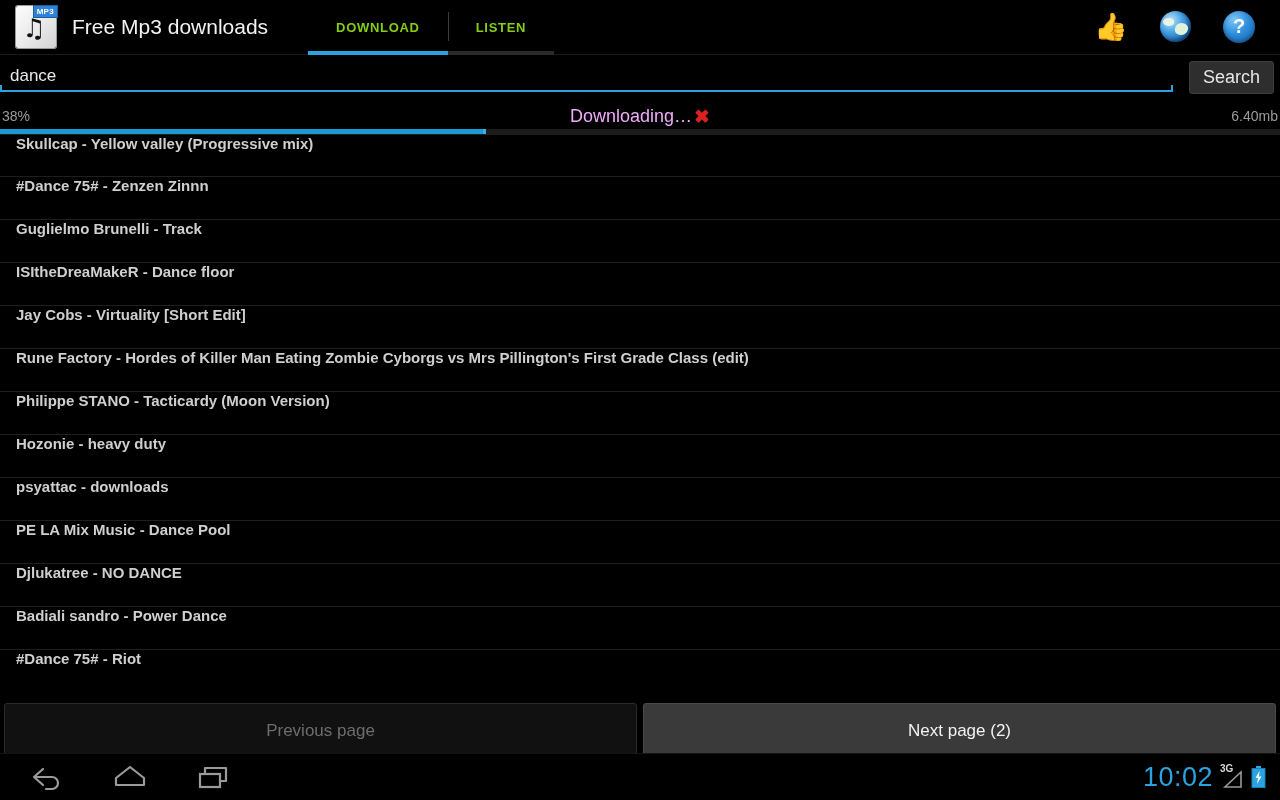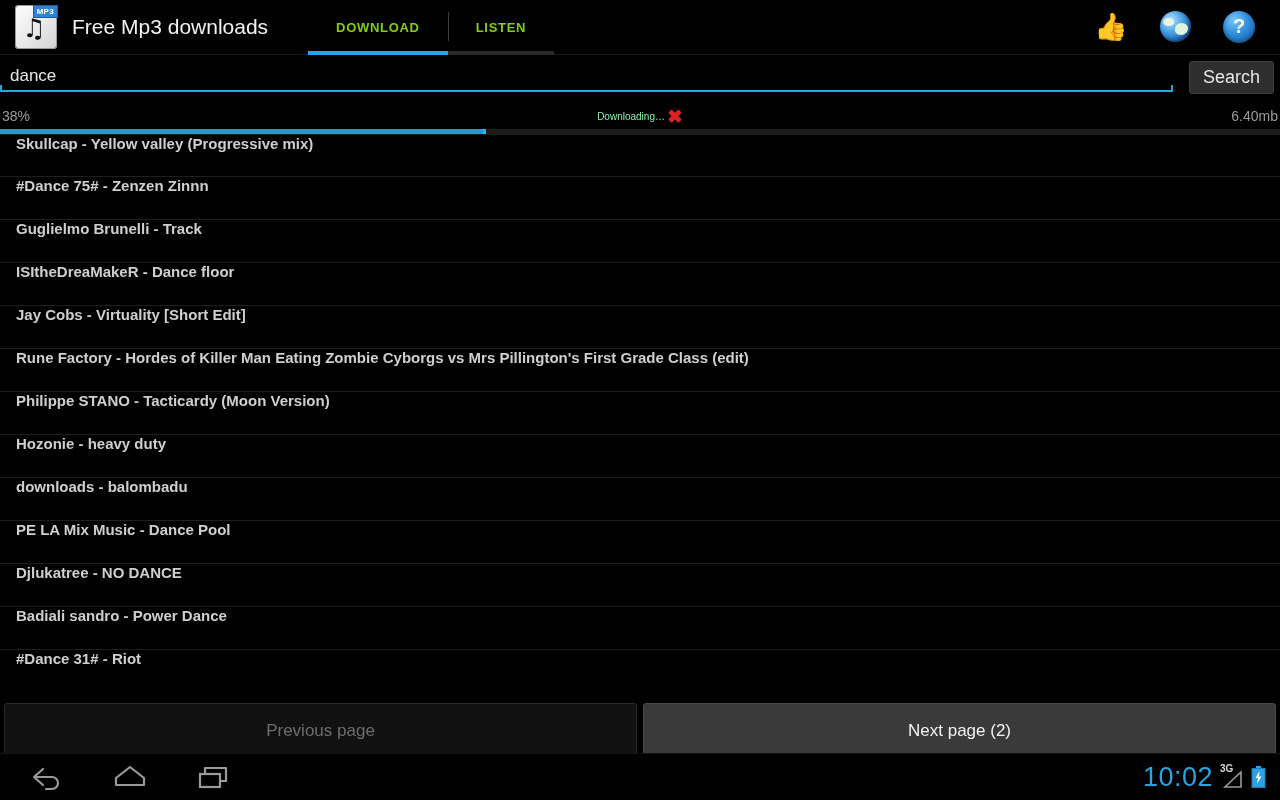--- a/index.html
+++ b/index.html
@@ -103,21 +103,21 @@
   
   .dl-status {
     position:relative; height:26px; display:flex; align-items:center;
     color:#9b9b9b; font-size:14px;
   }
   .dl-pct { position:absolute; left:2px; }
   .dl-center {
     position:absolute; left:0; right:0; text-align:center;
     display:flex; justify-content:center; align-items:center; gap:2px;
   }
-  .dl-text { color:#86efac; font-size:10px; }
+  .dl-text { color:#f0abfc; font-size:18px; }
   .dl-cancel {
     color:#e02020; font-size:19px; font-weight:bold; line-height:14px; cursor:pointer;
     font-family:"DejaVu Sans", sans-serif; text-shadow:0 0 1px #ff5555;
   }
   .dl-size { position:absolute; right:2px; }
 
   .progress-track {
     position:relative; height:5px; width:100%; background:#1c1c1c; overflow:hidden;
   }
   .progress-fill { position:absolute; left:0; top:0; bottom:0; background:#1b9ad6; }
@@ -241,33 +241,33 @@
       <div class="result-item">
         <span>Rune Factory - Hordes of Killer Man Eating Zombie Cyborgs vs Mrs Pillington's First Grade Class (edit)</span>
       </div>
       <div class="result-item">
         <span>Philippe STANO - Tacticardy (Moon Version)</span>
       </div>
       <div class="result-item">
         <span>Hozonie - heavy duty</span>
       </div>
       <div class="result-item">
-        <span>downloads - balombadu</span>
+        <span>psyattac - downloads</span>
       </div>
       <div class="result-item">
         <span>PE LA Mix Music - Dance Pool</span>
       </div>
       <div class="result-item">
         <span>Djlukatree - NO DANCE</span>
       </div>
       <div class="result-item">
         <span>Badiali sandro - Power Dance</span>
       </div>
       <div class="result-item">
-        <span>#Dance 31# - Riot</span>
+        <span>#Dance 75# - Riot</span>
       </div>
     </div>
 
   <div class="pager">
     <div class="pg-btn disabled">Previous page</div>
     <div class="pg-btn enabled">Next page (2)</div>
   </div>
 
   <div class="navbar">
     <div class="nav-keys">

